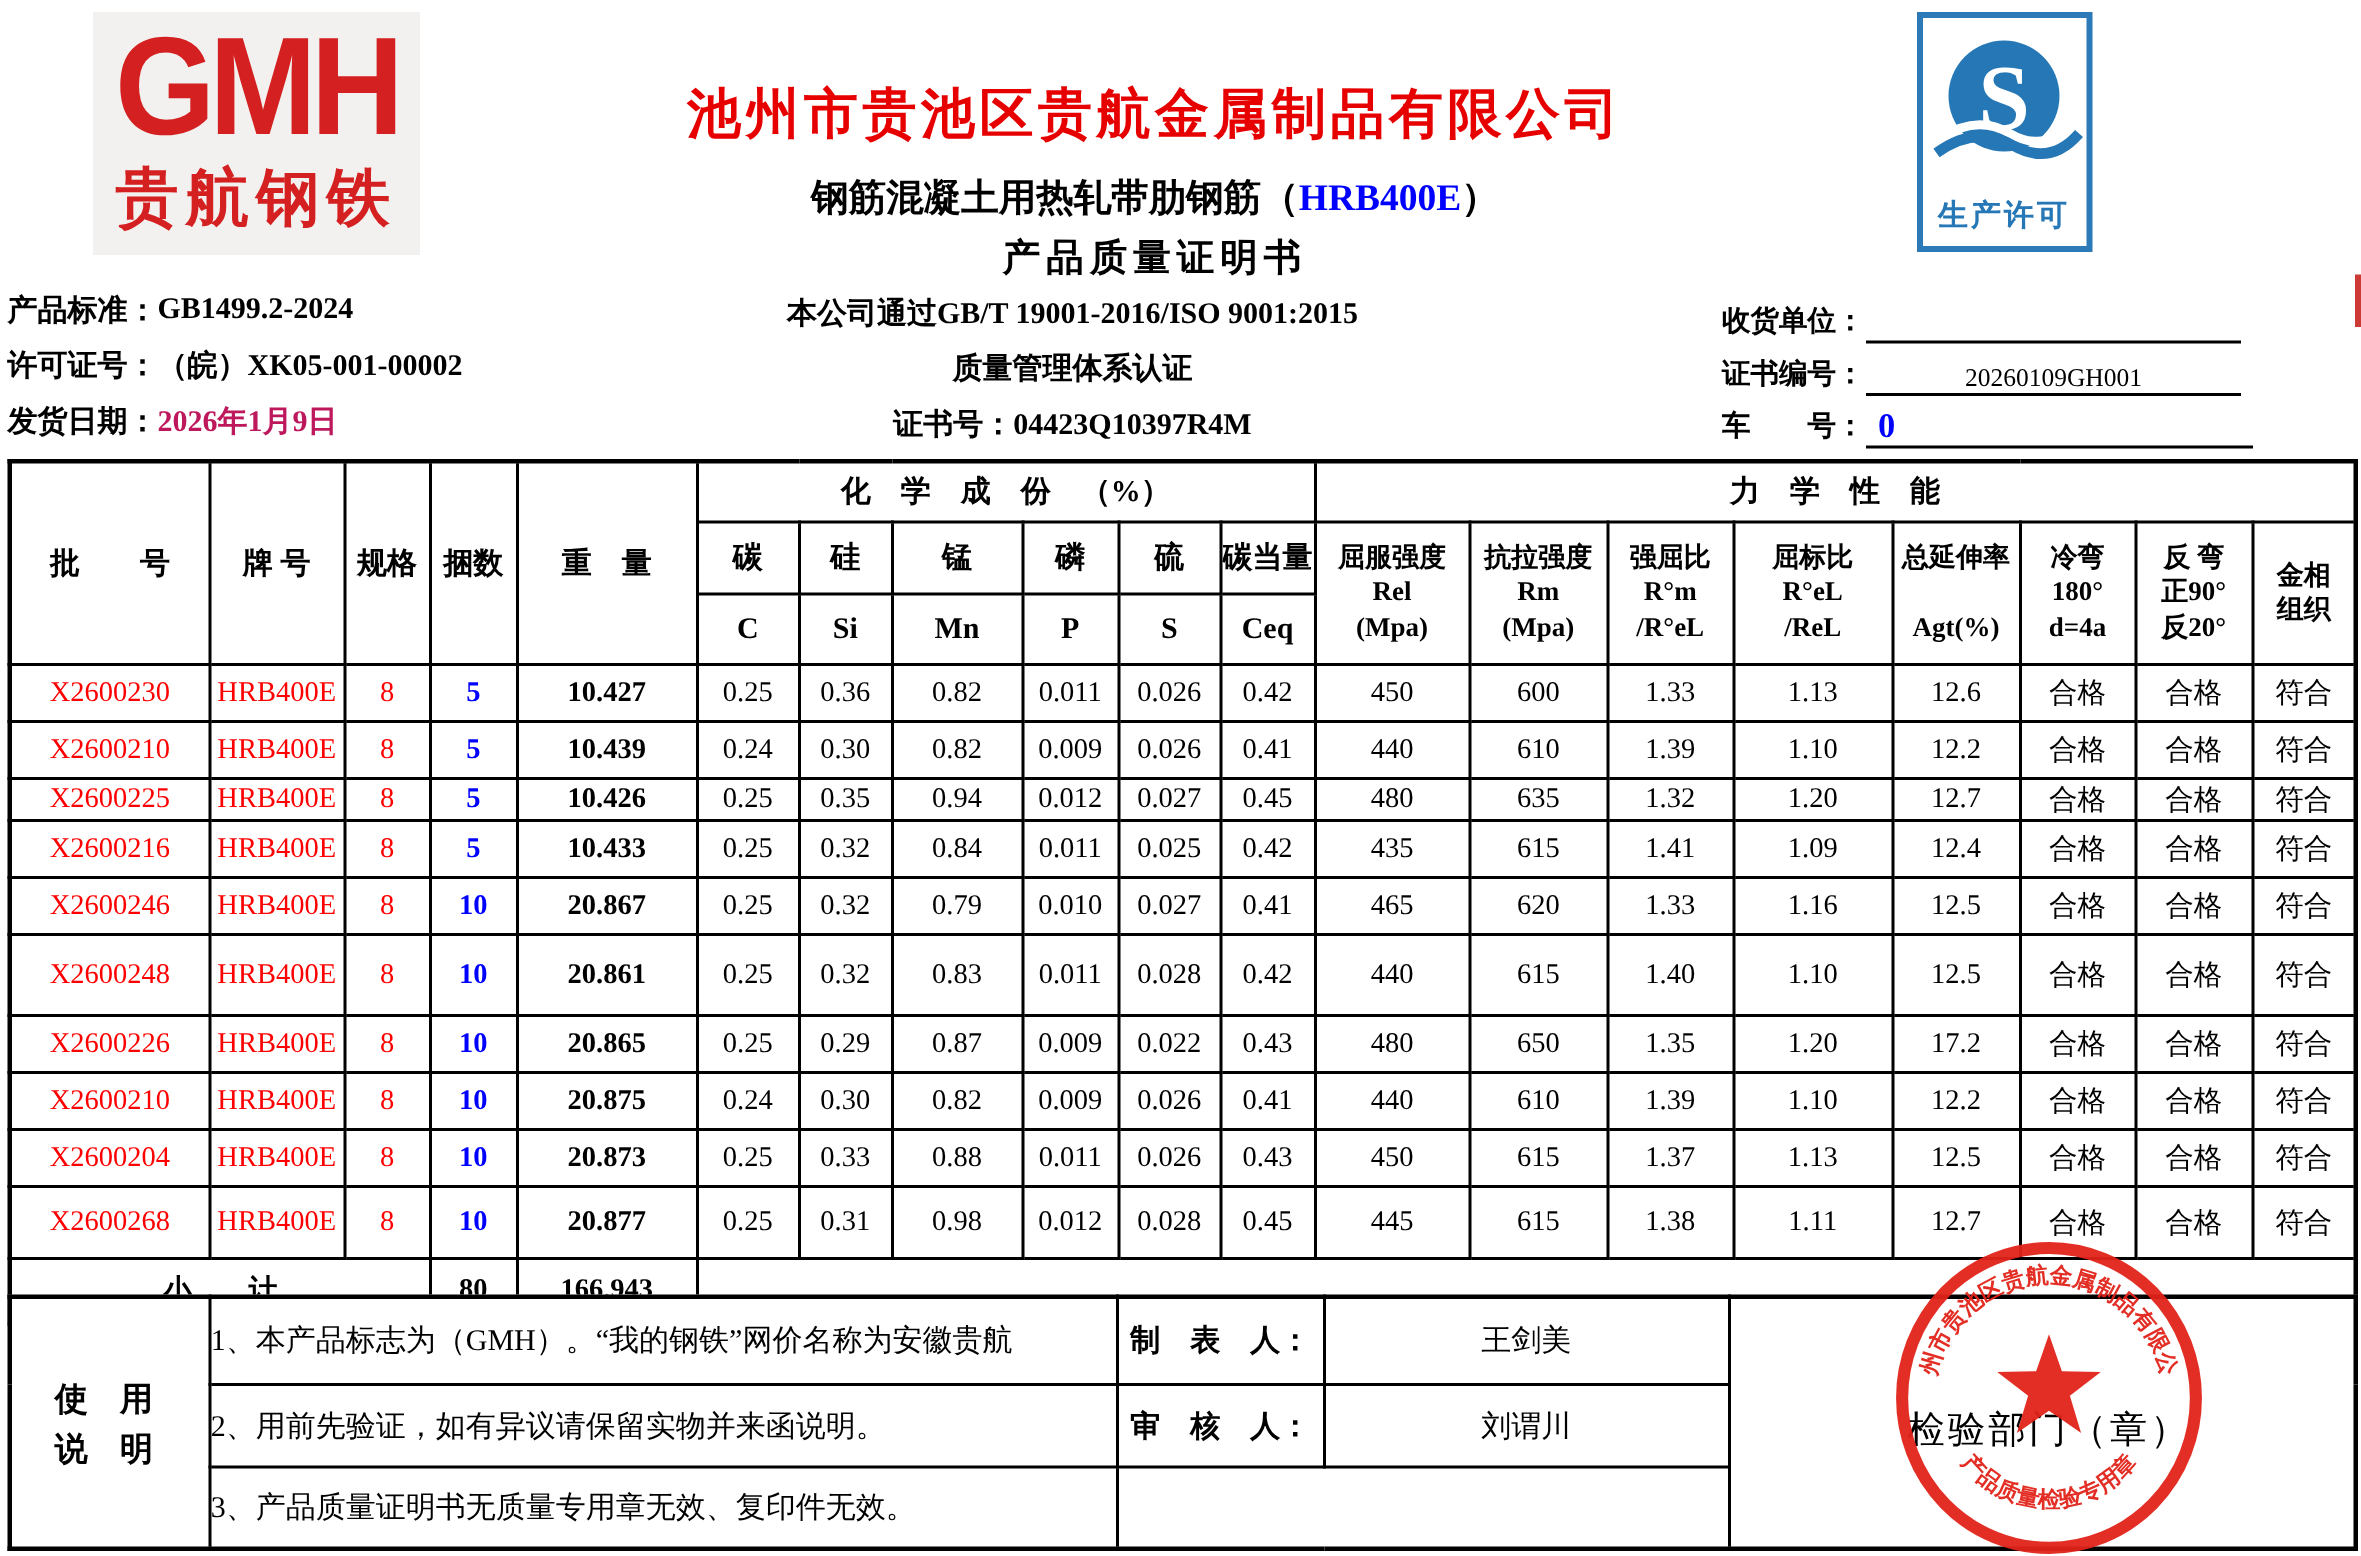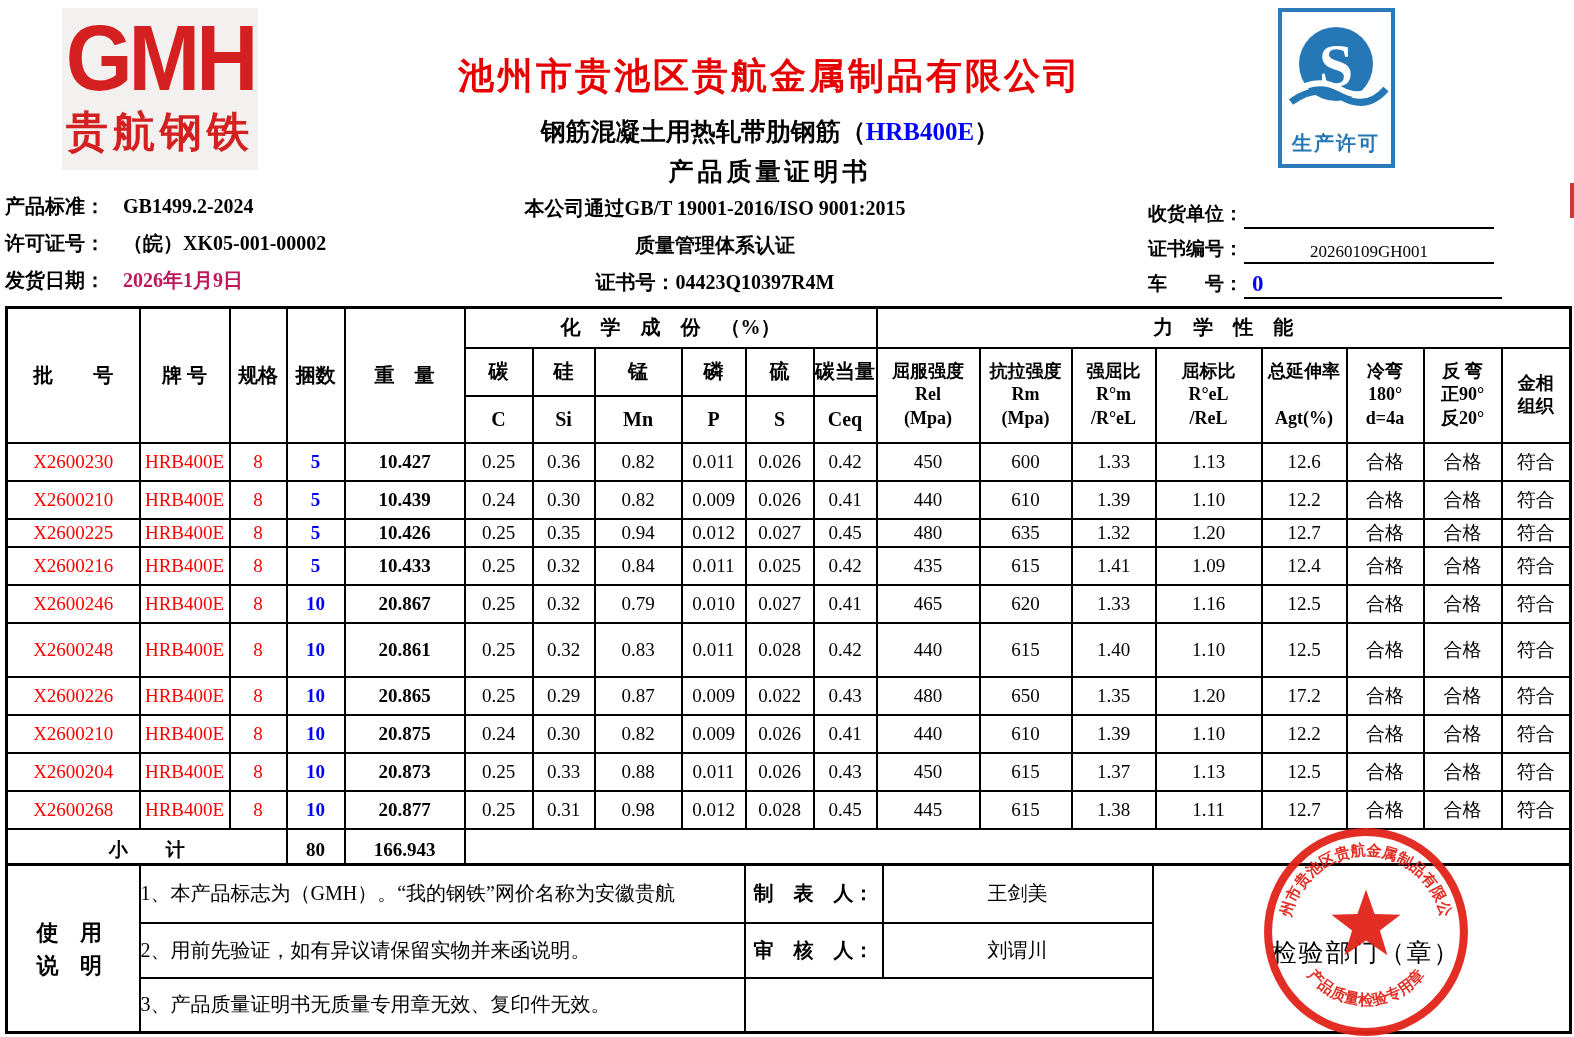--- a/index.html
+++ b/index.html
@@ -1,35 +1,35 @@
 <!DOCTYPE html>
 <html><head>
 <meta charset="utf-8">
 <style>
   html,body{margin:0;padding:0;background:#fff;}
   .page{position:relative;width:1574px;height:1037px;background:#fff;overflow:hidden;
         font-family:"Liberation Serif","DejaVu Serif",serif;color:#000;}
 
   
-  .logo{position:absolute;left:62px;top:8px;width:196px;height:162px;background:#f2f1ef;
+  .logo{position:absolute;left:62px;top:8px;width:218px;height:162px;background:#f2f1ef;
         display:flex;flex-direction:column;align-items:center;justify-content:center;}
   .logo-acronym{font-family:"Liberation Sans","DejaVu Sans",sans-serif;font-weight:bold;
         font-size:86px;line-height:.95;color:#d42020;letter-spacing:-4px;transform:scaleY(1.08);}
   .logo-name{font-size:42px;font-weight:bold;color:#d42020;letter-spacing:5px;margin-top:4px;}
 
   .title-block{position:absolute;left:320px;top:52px;width:900px;text-align:center;}
   .company-title{font-size:36px;font-weight:bold;color:#e60000;letter-spacing:3px;}
   .subtitle{font-size:25px;font-weight:bold;margin-top:14px;}
   .subtitle .grade{color:#0000fe;}
   .doc-title{font-size:25px;font-weight:bold;letter-spacing:4px;margin-top:7px;}
 
   .qs-box{position:absolute;left:1278px;top:8px;width:109px;height:152px;border:4px solid #2d7ab8;background:#fff;}
 
   .info-left{position:absolute;left:5px;top:188px;width:430px;}
-  .info-left .row{height:37px;display:flex;align-items:center;font-size:20px;font-weight:bold;gap:18px;}
+  .info-left .row{height:37px;display:flex;align-items:center;font-size:20px;font-weight:bold;}
   .info-center{position:absolute;left:440px;top:190px;width:550px;text-align:center;}
   .info-center .row{height:37px;display:flex;align-items:center;justify-content:center;font-size:20px;font-weight:bold;}
   .info-right{position:absolute;left:1148px;top:194px;width:360px;}
   .info-right .row{height:35px;display:flex;align-items:flex-end;}
   .info-right .lbl{font-size:19px;font-weight:bold;width:96px;padding-bottom:2px;}
   .u-line{border-bottom:2px solid #000;width:250px;height:30px;display:flex;align-items:flex-end;justify-content:center;
           font-size:17px;}
   .u-line.left0{justify-content:flex-start;padding-left:8px;font-size:23px;font-weight:bold;color:#0000fe;}
   .blue-text{color:#be185d;text-align:center;}
   .red-mark{position:absolute;left:1570px;top:183px;width:4px;height:35px;background:#cc3a35;}
@@ -378,21 +378,21 @@
           <td>0.43</td>
           <td>450</td>
           <td>615</td>
           <td>1.37</td>
           <td>1.13</td>
           <td>12.5</td>
           <td>合格</td>
           <td>合格</td>
           <td>符合</td>
         </tr>
-        <tr style="height: 38px; padding-left: 40px;">
+        <tr style="height: 48px; padding-left: 40px;">
           <td class="t-red">X2600268</td>
           <td class="t-red">HRB400E</td>
           <td class="t-red">8</td>
           <td class="t-blue">10</td>
           <td class="t-weight">20.877</td>
           <td>0.25</td>
           <td>0.31</td>
           <td>0.98</td>
           <td>0.012</td>
           <td>0.028</td>

